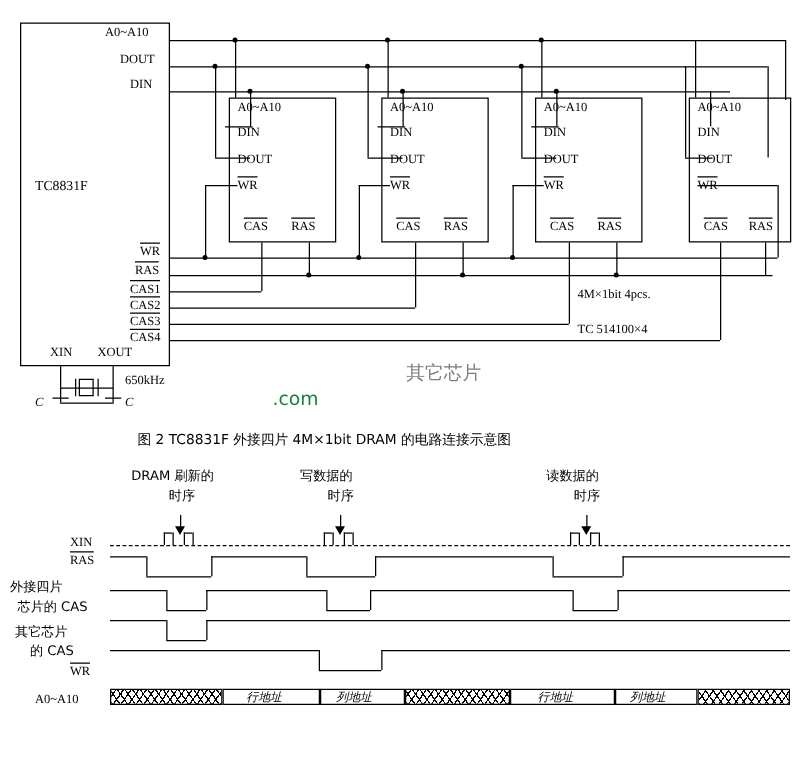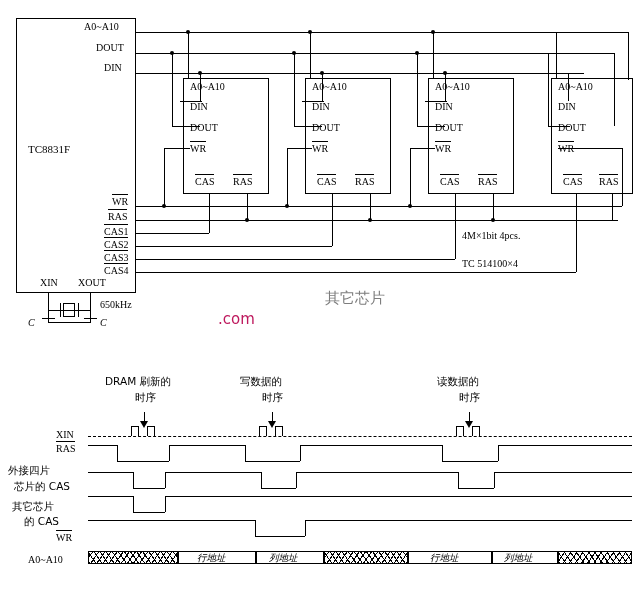--- a/index.html
+++ b/index.html
@@ -18,21 +18,21 @@
 
   .dot{position:absolute;width:4px;height:4px;border-radius:50%;background:#000;}
 
   .ov{position:relative;display:inline-block;}
   .ov::before{content:"";position:absolute;left:0;right:0;top:-2px;height:1px;background:#000;}
 
   
   #wm{position:absolute;left:205px;top:283px;width:250px;height:42px;}
   #wm .t1{position:absolute;left:0;top:0;font-family:"DejaVu Sans",sans-serif;font-size:34px;font-weight:bold;color:#e8443a;letter-spacing:-1px;}
   #wm .t2{position:absolute;left:120px;top:6px;font-family:"DejaVu Sans",sans-serif;font-size:15px;color:#7d7d7d;}
-  #wm .t3{position:absolute;left:13px;top:27px;font-family:"DejaVu Sans",sans-serif;font-size:15px;color:#be185d;}
+  #wm .t3{position:absolute;left:13px;top:27px;font-family:"DejaVu Sans",sans-serif;font-size:15px;color:#15803d;}
 
   
   #tim{position:absolute;left:0;top:360px;width:640px;height:246px;}
   .arrow{position:absolute;width:9px;height:16px;}
   .arrow .sh{position:absolute;left:4px;top:0;width:1px;height:10px;background:#000;}
   .arrow .hd{position:absolute;left:0;top:9px;width:0;height:0;border-left:4.5px solid transparent;border-right:4.5px solid transparent;border-top:7px solid #000;}
 
   .dash{position:absolute;height:0;border-top:1px dashed #000;}
   .busbox{position:absolute;border:1px solid #000;box-sizing:border-box;height:13px;background:#fff;}
   .hatch{position:absolute;height:13px;box-sizing:border-box;border:1px solid #000;
@@ -188,20 +188,21 @@
   <div class="ln h" style="left:84px;top:318px;width:13px;"></div>
   <div class="lbl" style="left:100px;top:299px;">650kHz</div>
   <div class="lbl" style="left:28px;top:317px;font-style:italic;">C</div>
   <div class="lbl" style="left:100px;top:317px;font-style:italic;">C</div>
 
   <div id="wm">
     <div class="t2">其它芯片</div>
     <div class="t3">.com</div>
   </div>
 
+  <div class="cap" style="left:110px;top:344px;">图 2  TC8831F 外接四片 4M×1bit  DRAM 的电路连接示意图</div>
 
   <div id="tim">
 
     <div class="lbl cn" style="left:105px;top:16px;">DRAM 刷新的</div>
     <div class="lbl cn" style="left:135px;top:32px;">时序</div>
     <div class="arrow" style="left:140px;top:52px;">
         <div class="sh"></div>
         <div class="hd"></div>
       </div>
 

